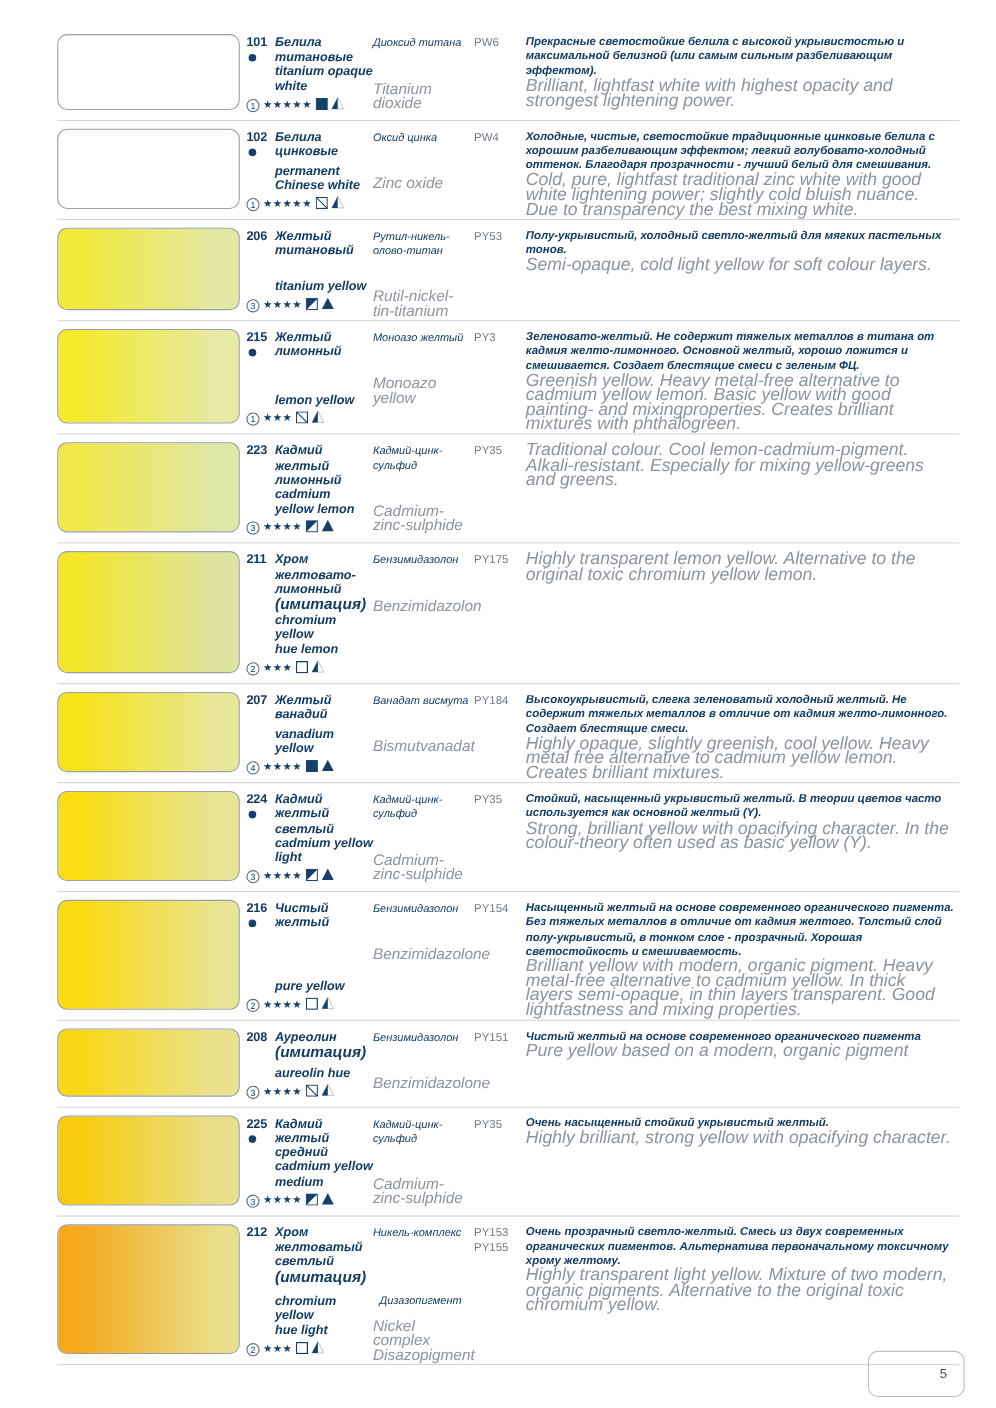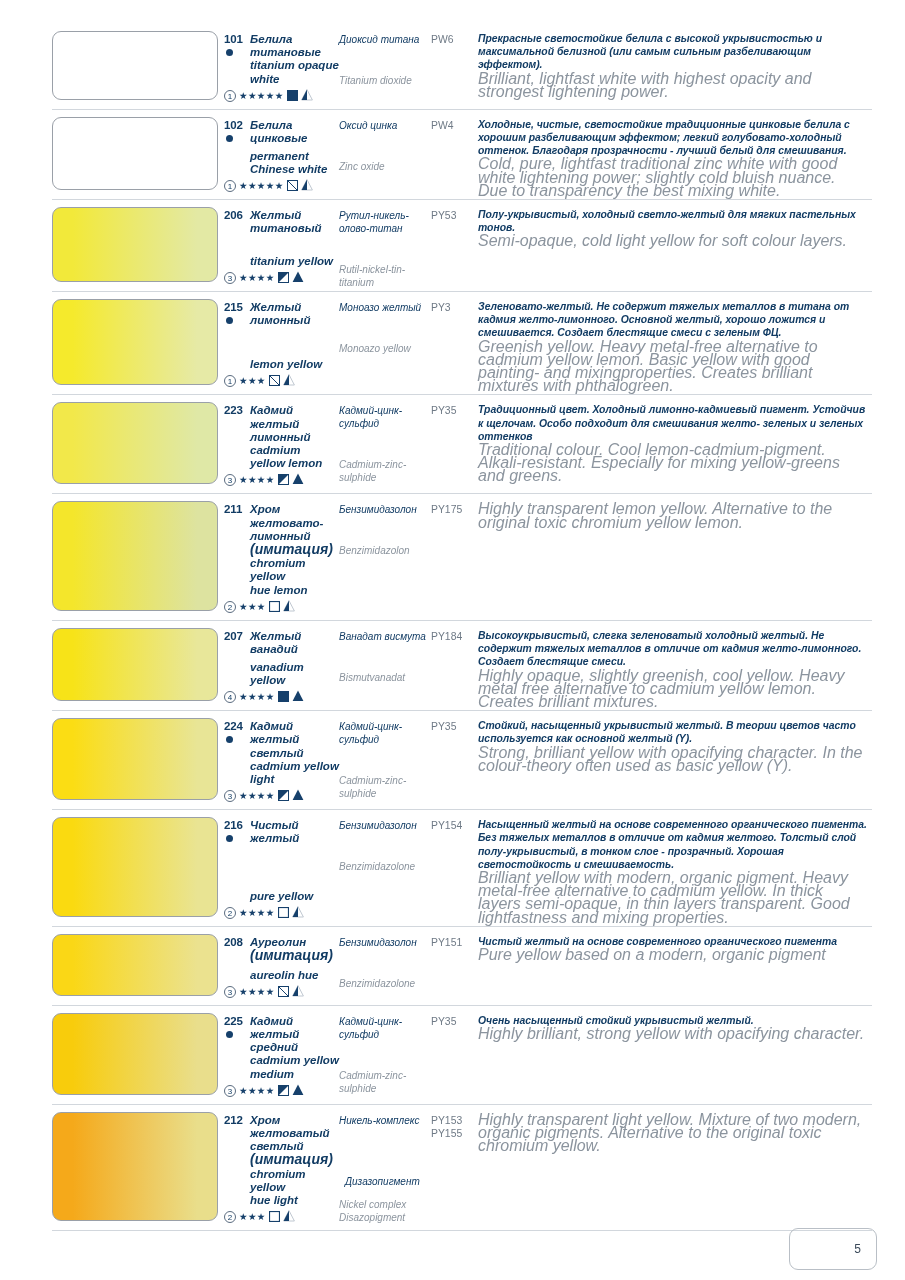--- a/index.html
+++ b/index.html
@@ -148,21 +148,21 @@
     box-sizing: border-box;
   }
   .pig-ru {
     font-style: italic;
     font-size: 10px;
     line-height: 13px;
     color: #123c64;
   }
   .pig-en {
     font-style: italic;
-    font-size: 10px;
+    font-size: 14px;
     line-height: 13px;
     color: #8b949e;
   }
 
   
   .code-col {
     width: 47px;
     flex: 0 0 47px;
     padding-top: 9px;
     box-sizing: border-box;
@@ -406,21 +406,20 @@
         </div>
         <div class="pig-col">
           <div class="pig-ru">Кадмий-цинк-сульфид</div>
           <div style="height: 28px;"></div>
           <div class="pig-en">Cadmium-zinc-sulphide</div>
         </div>
         <div class="code-col">
           <div>PY35</div>
         </div>
         <div class="desc-col">
-          <div class="desc-ru">Традиционный цвет. Холодный лимонно-кадмиевый пигмент. Устойчив к щелочам. Особо подходит для смешивания желто- зеленых и зеленых оттенков</div>
           <div class="desc-en">Traditional colour. Cool lemon-cadmium-pigment. Alkali-resistant. Especially for mixing yellow-greens and greens.</div>
         </div>
       </div>
       <div class="row">
         <div class="swatch-col">
           <div class="swatch" style="background: linear-gradient(to right, rgb(244, 230, 43) 0%, rgb(244, 230, 43) 12%, rgb(221, 227, 160) 88%, rgb(221, 227, 160) 100%);"></div>
         </div>
         <div class="name-col">
           <div class="name-inner">
             <div class="idx-line">
@@ -674,20 +673,21 @@
           <div class="pig-ru" style="margin-left: 6px; margin-top: 48px;">Дизазопигмент</div>
           <div style="height: 10px;"></div>
           <div class="pig-en">Nickel complex</div>
           <div class="pig-en">Disazopigment</div>
         </div>
         <div class="code-col">
           <div>PY153</div>
           <div>PY155</div>
         </div>
         <div class="desc-col">
+          <div class="desc-ru">Очень прозрачный светло-желтый. Смесь из двух современных органических пигментов. Альтернатива первоначальному токсичному хрому желтому.</div>
           <div class="desc-en">Highly transparent light yellow. Mixture of two modern, organic pigments. Alternative to the original toxic chromium yellow.</div>
         </div>
       </div>
     </div>
 
   <div id="footer-tab"></div>
   <div id="page-number">5</div>
 
 </div>
 

